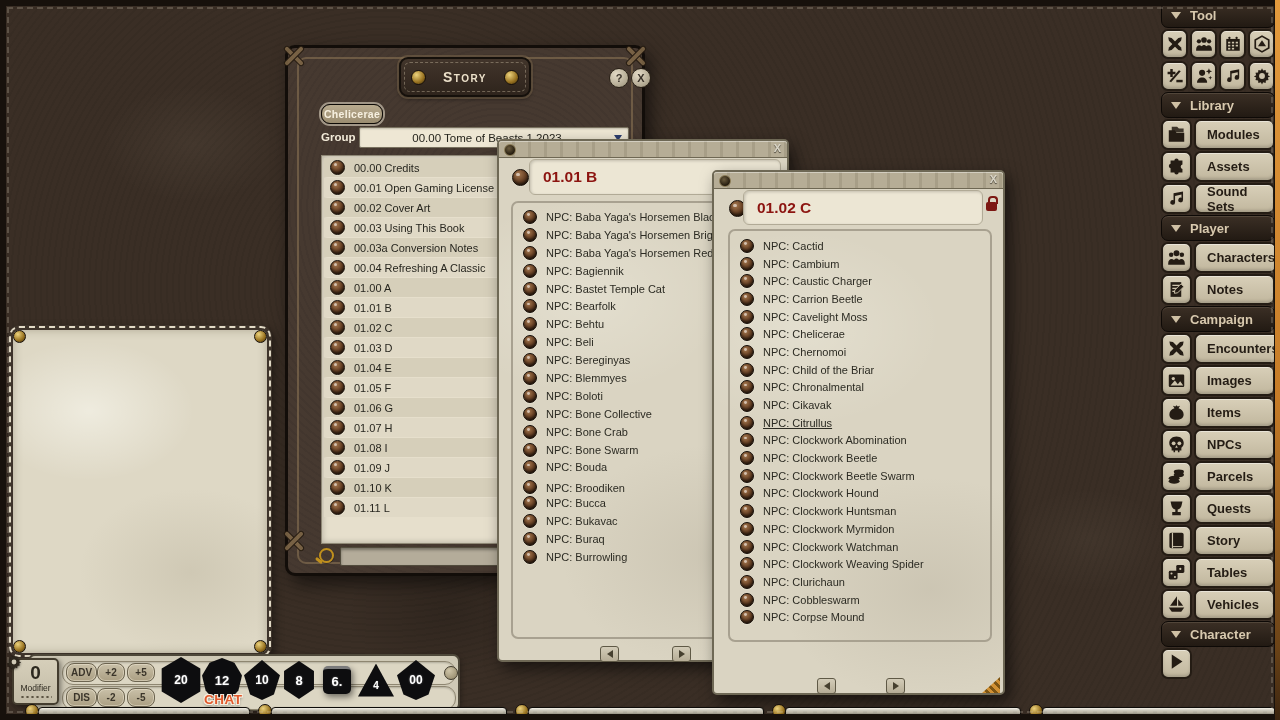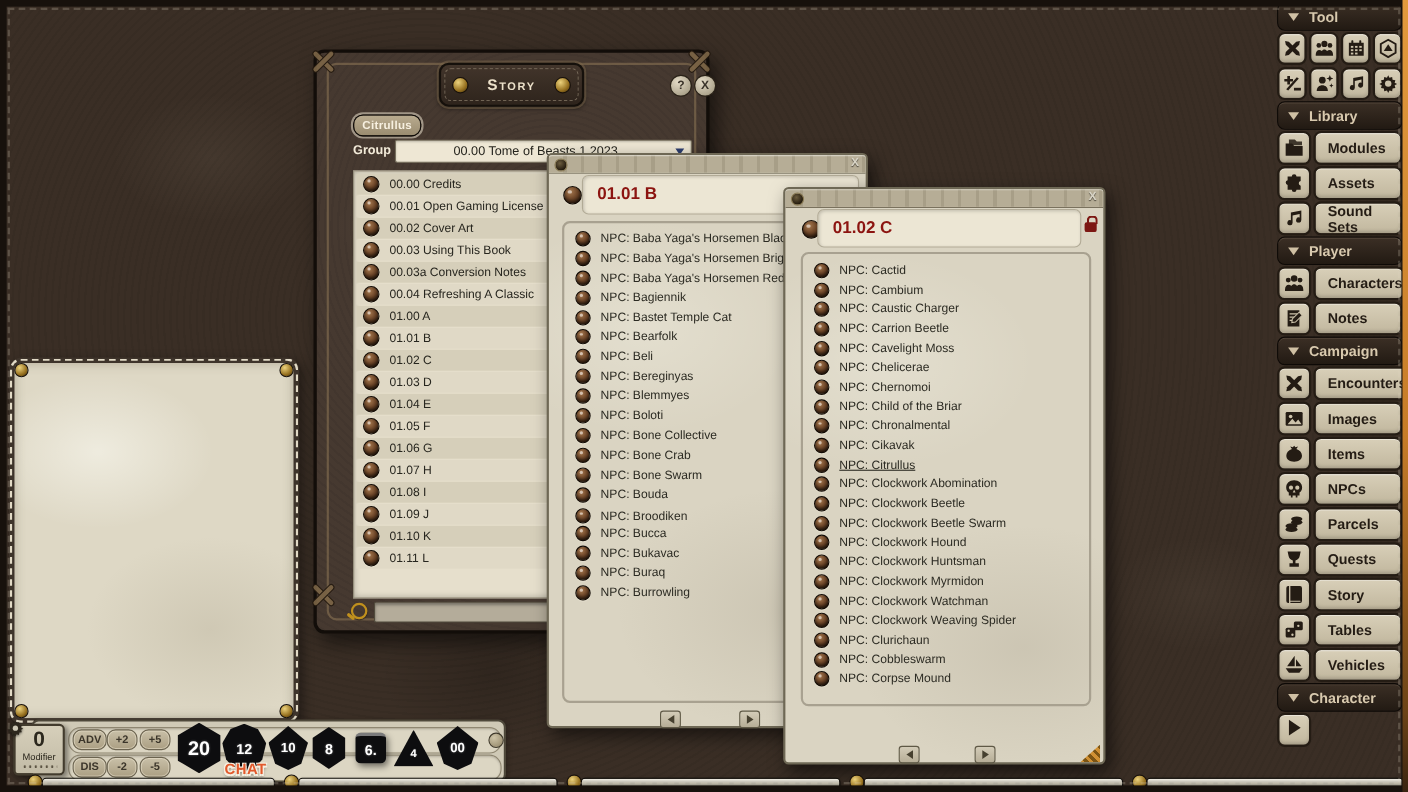--- a/index.html
+++ b/index.html
@@ -123,21 +123,21 @@
   #mod-box .v{font-size:19px;font-weight:bold;color:#2c281e;line-height:18px;}
   #mod-box .l{font-size:8.5px;color:#2c281e;margin-top:1px;}
   #mod-box .dots{width:32px;height:4px;margin-top:2px;background-image:radial-gradient(circle,#5c5443 1px,transparent 1.3px);background-size:5px 4px;background-repeat:repeat-x;}
   #mod-gear{position:absolute;left:6px;top:654px;width:16px;height:16px;color:#2e281e;z-index:8;}
   #mod-gear svg{width:16px;height:16px;filter:drop-shadow(0 1px 1px rgba(0,0,0,.5));}
   
   #dice-row{position:absolute;left:160px;top:652px;height:56px;display:flex;align-items:center;z-index:9;}
   .die{position:relative;background:#0d0d0f;display:flex;align-items:center;justify-content:center;
     color:#fff;font-weight:bold;font-size:13px;filter:drop-shadow(2px 3px 3px rgba(0,0,0,.5));}
   .die .n{text-shadow:0 0 2px rgba(255,255,255,.4);}
-  .d20{width:42px;height:46px;clip-path:polygon(50% 0,96% 25%,96% 75%,50% 100%,4% 75%,4% 25%);font-size:18px;}
+  .d20{width:42px;height:46px;clip-path:polygon(50% 0,96% 25%,96% 75%,50% 100%,4% 75%,4% 25%);font-size:12px;}
   .d12{width:40px;height:44px;clip-path:polygon(50% 0,81% 11%,100% 40%,91% 74%,68% 97%,32% 97%,9% 74%,0 40%,19% 11%);}
   .d10{width:36px;height:40px;clip-path:polygon(50% 0,100% 38%,83% 86%,50% 100%,17% 86%,0 38%);margin-left:2px;font-size:12px;}
   .d8{width:34px;height:38px;clip-path:polygon(50% 0,94% 26%,94% 74%,50% 100%,6% 74%,6% 26%);margin-left:2px;}
   .d6{width:28px;height:28px;border-radius:5px;margin-left:7px;border-top:3px solid rgba(255,255,255,.45);box-sizing:border-box;}
   .d4{width:36px;height:33px;clip-path:polygon(50% 0,100% 100%,0 100%);margin-left:7px;font-size:10px;}
   .d4 .n{margin-top:10px;text-shadow:0 0 2px #000, 0 0 1px #fff;}
   .d100{width:38px;height:40px;clip-path:polygon(50% 0,100% 38%,83% 86%,50% 100%,17% 86%,0 38%);margin-left:3px;font-size:12px;text-align:center;}
   #chat-label{position:absolute;left:204px;top:692px;z-index:10;font-size:13.5px;font-weight:bold;letter-spacing:.5px;color:#e2592c;
     text-shadow:-1px -1px 0 #f6efe0,1px -1px 0 #f6efe0,-1px 1px 0 #f6efe0,1px 1px 0 #f6efe0,0 2px 3px rgba(0,0,0,.5);}
   
@@ -166,21 +166,21 @@
     <span class="knot" style="right:-4px;top:-2px;"></span>
     <span class="knot" style="left:-4px;bottom:22px;"></span>
     <span class="knot" style="right:-4px;bottom:22px;"></span>
     <div class="title-plate">
       <span class="rivet-gold" style="left:10px;"></span>
       <span class="txt">Story</span>
       <span class="rivet-gold" style="right:10px;"></span>
     </div>
     <div class="round-btn" style="left:321px;top:20px;">?</div>
     <div class="round-btn" style="left:343px;top:20px;">X</div>
-    <div class="pill" style="position:absolute;left:33px;top:56px;width:60px;height:18px;">Citrullus</div>
+    <div class="pill" style="position:absolute;left:33px;top:56px;width:60px;height:18px;">Chelicerae</div>
     <span class="grp-label" style="position:absolute;left:33px;top:83px;">Group</span>
     <div class="dropdown" style="left:71px;top:79px;width:268px;height:19px;">
       <span class="val">00.00 Tome of Beasts 1 2023</span>
       <span class="dd-caret"></span>
     </div>
     <div id="story-list">
 
     <div class="story-row even">
           <span class="orb"></span>
           <span class="lbl">00.00 Credits</span>
@@ -336,20 +336,24 @@
         <div class="npc-row" style="height:17.9px;">
           <span class="orb"></span>
           <span>NPC: Bastet Temple Cat</span>
         </div>
         <div class="npc-row" style="height:17.9px;">
           <span class="orb"></span>
           <span>NPC: Bearfolk</span>
         </div>
         <div class="npc-row" style="height:17.9px;">
           <span class="orb"></span>
+          <span>NPC: Behtu</span>
+        </div>
+        <div class="npc-row" style="height:17.9px;">
+          <span class="orb"></span>
           <span>NPC: Beli</span>
         </div>
         <div class="npc-row" style="height:17.9px;">
           <span class="orb"></span>
           <span>NPC: Bereginyas</span>
         </div>
         <div class="npc-row" style="height:17.9px;">
           <span class="orb"></span>
           <span>NPC: Blemmyes</span>
         </div>

